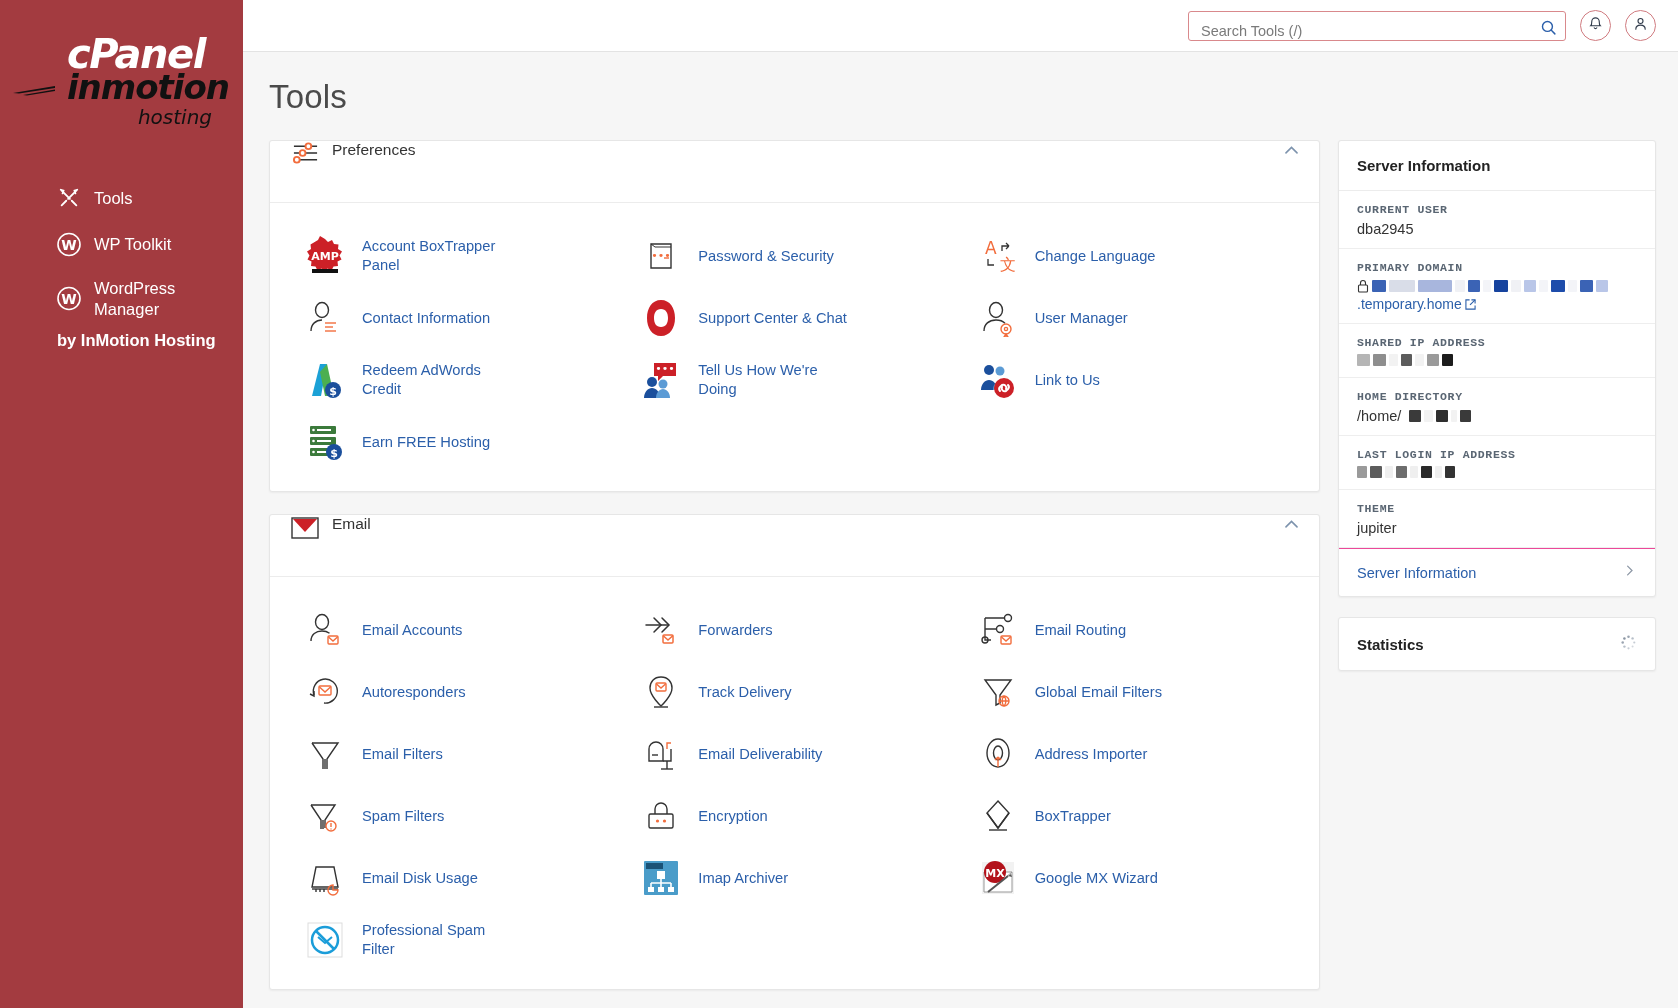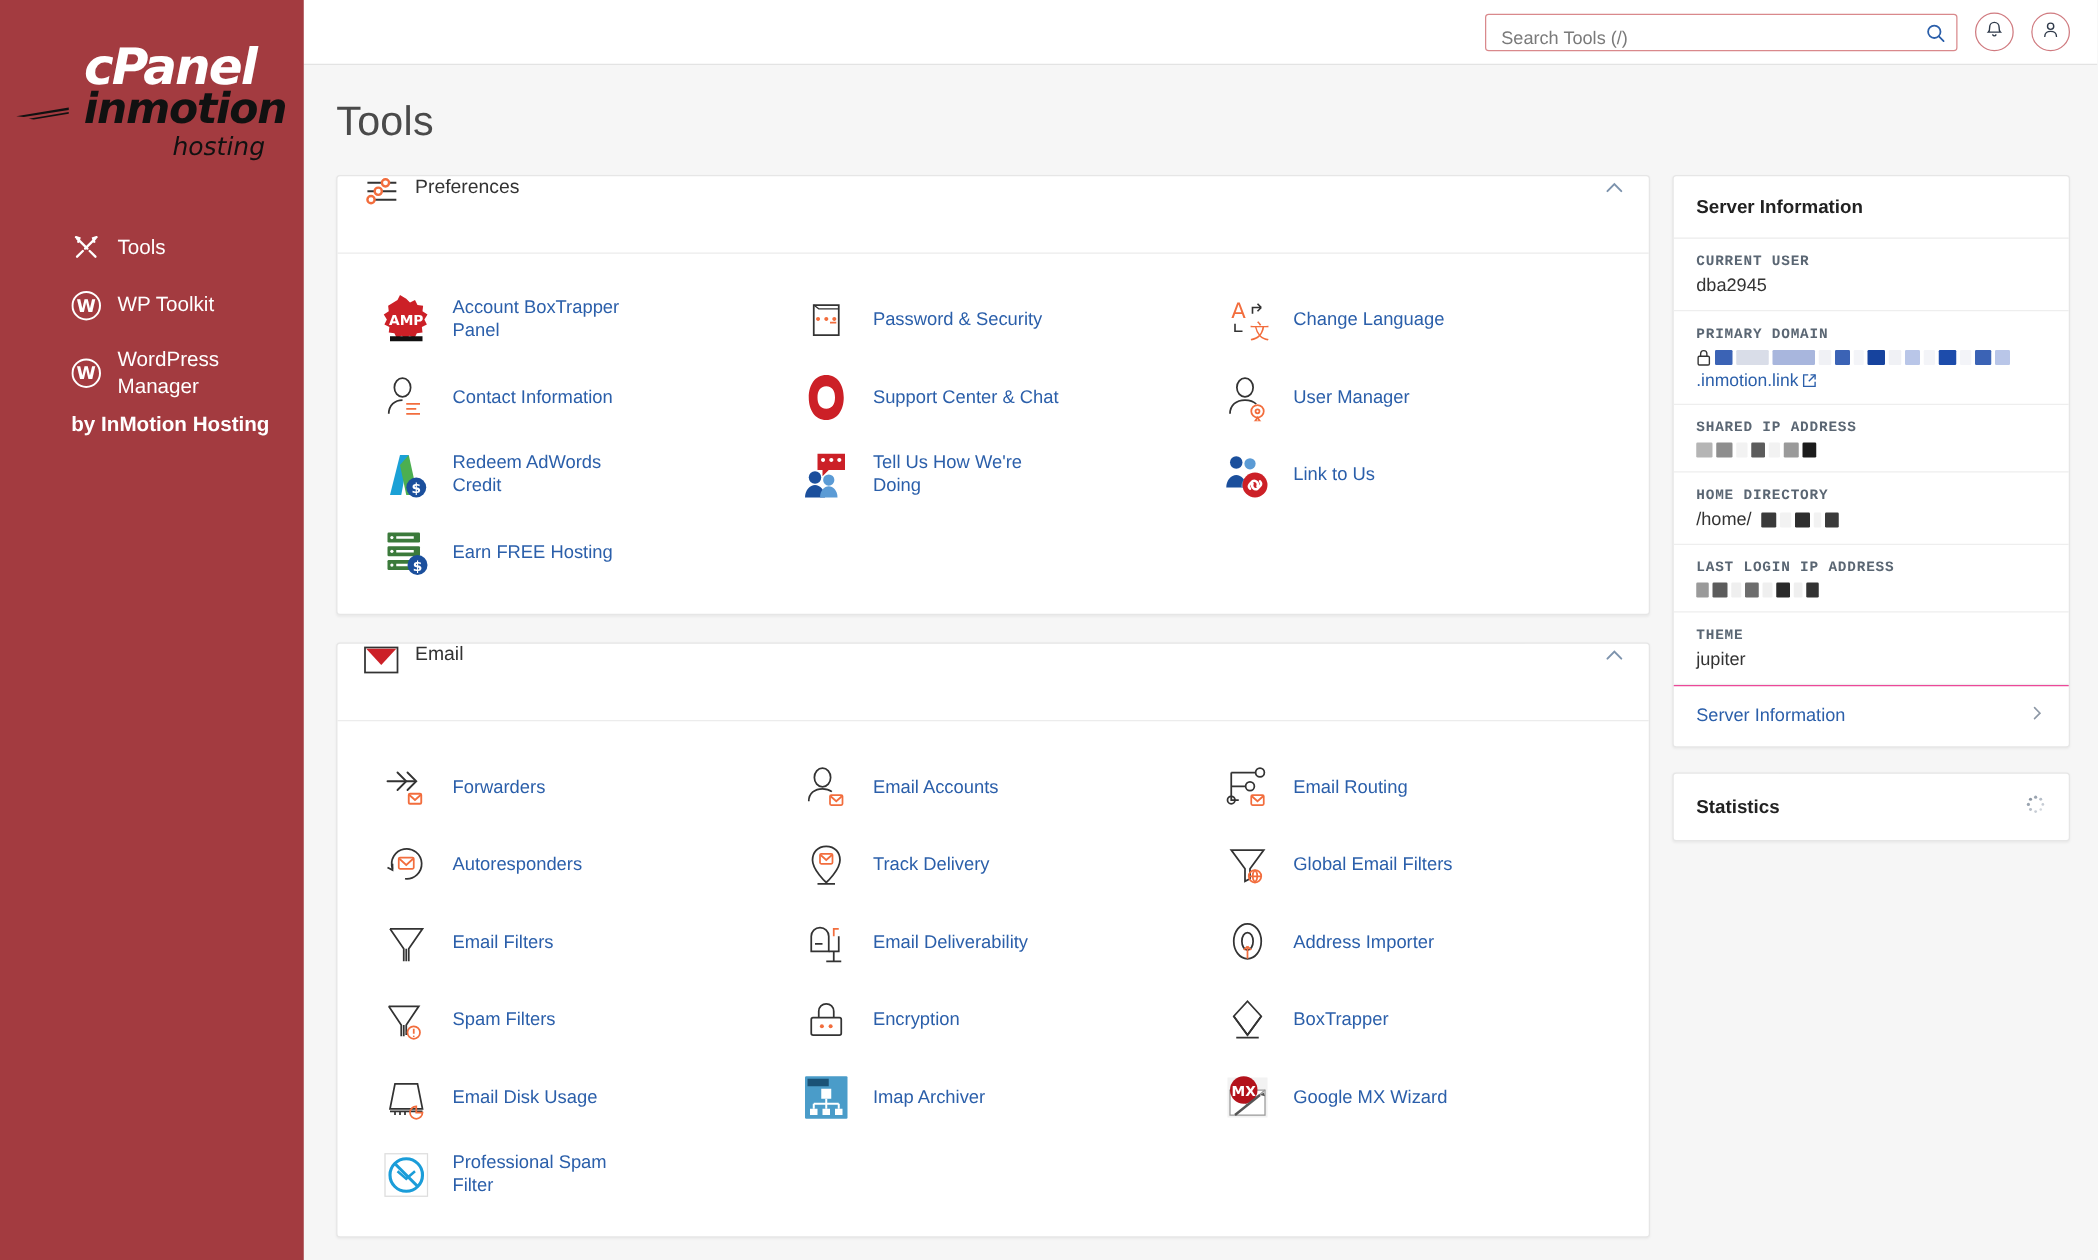--- a/index.html
+++ b/index.html
@@ -407,41 +407,41 @@
                 <svg width="19" height="19" viewBox="0 0 24 24" fill="none" stroke="#7d93ad" stroke-width="2" stroke-linecap="round">
                   <path d="M5 15 L12 8 L19 15"></path>
                 </svg>
               </span>
             </div>
             <div class="card-body">
               <div class="grid">
 
                 <div class="tool">
                   <span class="tool-icon">
+                    <svg width="38" height="38" viewBox="0 0 38 38" fill="none" stroke="#333" stroke-width="1.4">
+                      <ellipse cx="16" cy="11" rx="6.5" ry="7.5"></ellipse>
+                      <path d="M5 30 c0-6.5 5-10 11-10 c3 0 5.5 .8 7.5 2.3"></path>
+                      <rect x="22" y="25" width="10" height="8" rx="1" stroke="#f26d3d"></rect>
+                      <path d="M22.5 26 L27 30 L31.5 26" stroke="#f26d3d"></path>
+                    </svg>
+                  </span>
+                  <span class="tool-label">Email Accounts</span>
+                </div>
+
+                <div class="tool">
+                  <span class="tool-icon">
                     <svg width="38" height="38" viewBox="0 0 38 38" fill="none" stroke="#333" stroke-width="1.5" stroke-linecap="round">
                       <path d="M4 14 h22"></path>
                         <path d="M20 7 L27 14 L20 21"></path>
                       <path d="M12 7 L19 14 L12 21"></path>
                       <rect x="21" y="24" width="10" height="8" rx="1" stroke="#f26d3d"></rect>
                       <path d="M21.5 25 L26 29 L30.5 25" stroke="#f26d3d"></path>
                     </svg>
                   </span>
                   <span class="tool-label">Forwarders</span>
-                </div>
-
-                <div class="tool">
-                  <span class="tool-icon">
-                    <svg width="38" height="38" viewBox="0 0 38 38" fill="none" stroke="#333" stroke-width="1.4">
-                      <ellipse cx="16" cy="11" rx="6.5" ry="7.5"></ellipse>
-                      <path d="M5 30 c0-6.5 5-10 11-10 c3 0 5.5 .8 7.5 2.3"></path>
-                      <rect x="22" y="25" width="10" height="8" rx="1" stroke="#f26d3d"></rect>
-                      <path d="M22.5 26 L27 30 L31.5 26" stroke="#f26d3d"></path>
-                    </svg>
-                  </span>
-                  <span class="tool-label">Email Accounts</span>
                 </div>
 
                 <div class="tool">
                   <span class="tool-icon">
                     <svg width="38" height="38" viewBox="0 0 38 38" fill="none" stroke="#333" stroke-width="1.4">
                       <circle cx="29" cy="7" r="3.5"></circle>
                       <circle cx="21" cy="18" r="3.5"></circle>
                       <circle cx="6" cy="29" r="3"></circle>
                       <path d="M6 7 h19 M6 7 v11 h11 M6 18 v11 h6"></path>
                       <rect x="22" y="25" width="10" height="8" rx="1" stroke="#f26d3d"></rect>
@@ -646,21 +646,21 @@
                 <span class="redact" style="width:12px;background:#3b63b5"></span>
                 <span class="redact" style="width:8px;background:#f3f4f8"></span>
                 <span class="redact" style="width:14px;background:#16439e"></span>
                 <span class="redact" style="width:10px;background:#f0f1f5"></span>
                 <span class="redact" style="width:12px;background:#b9c6e8"></span>
                 <span class="redact" style="width:9px;background:#f3f4f8"></span>
                 <span class="redact" style="width:14px;background:#1d4cab"></span>
                 <span class="redact" style="width:9px;background:#f3f4f8"></span>
                 <span class="redact" style="width:13px;background:#3b63b5"></span>
                 <span class="redact" style="width:12px;background:#b9c6e8"></span>
-                <span class="dom-suffix">.inmotion.link</span>
+                <span class="dom-suffix">.temporary.home</span>
                 <span style="display:inline-flex">
                   <svg width="11" height="11" viewBox="0 0 12 12" fill="none" stroke="#2b5faa" stroke-width="1.2">
                     <path d="M5 1 H1 v10 h10 V7"></path>
                       <path d="M7 1 h4 v4"></path>
                       <path d="M11 1 L5.5 6.5"></path>
                   </svg>
                 </span>
               </div>
             </div>
 

